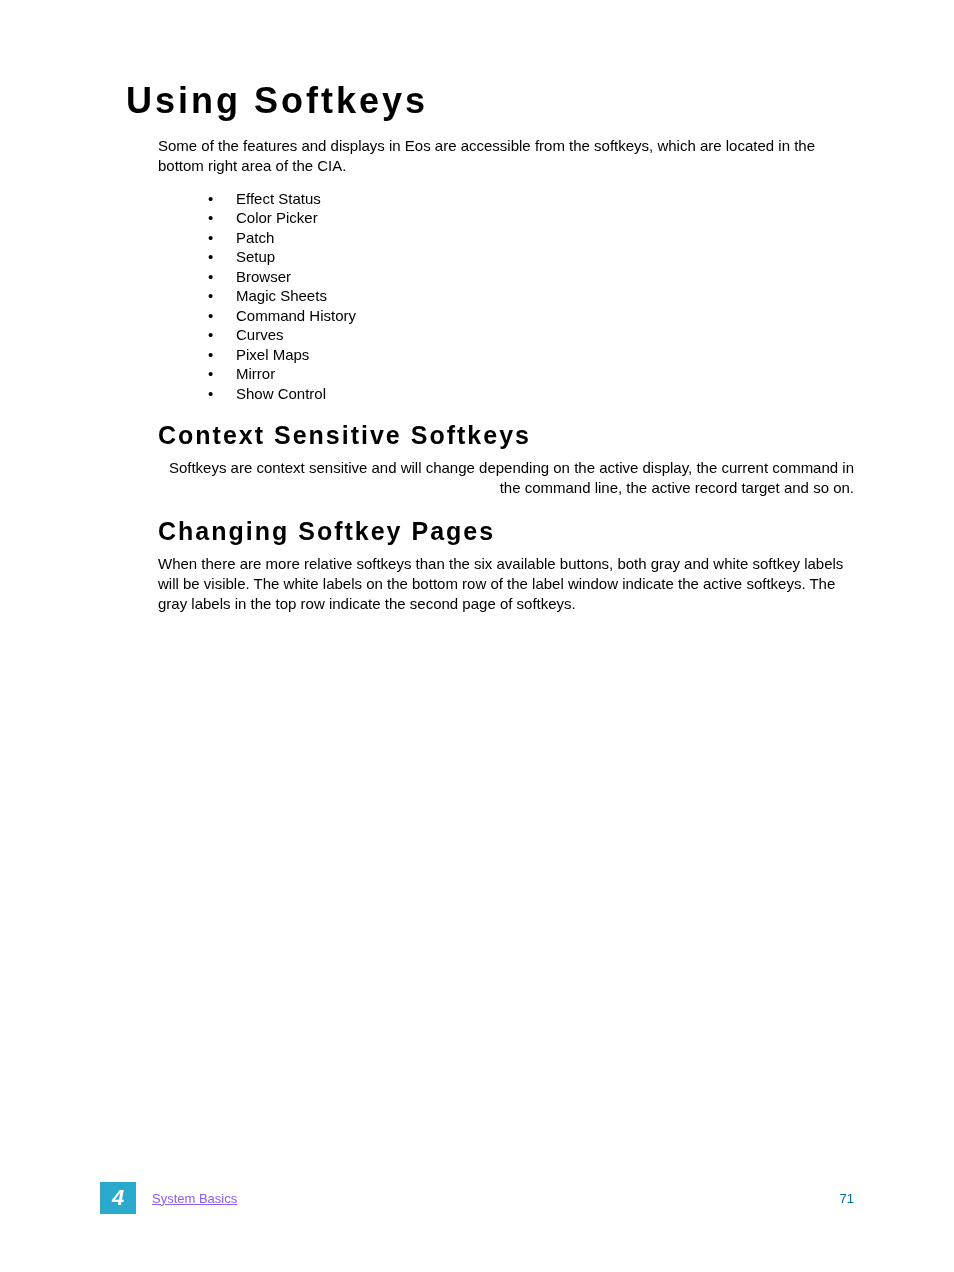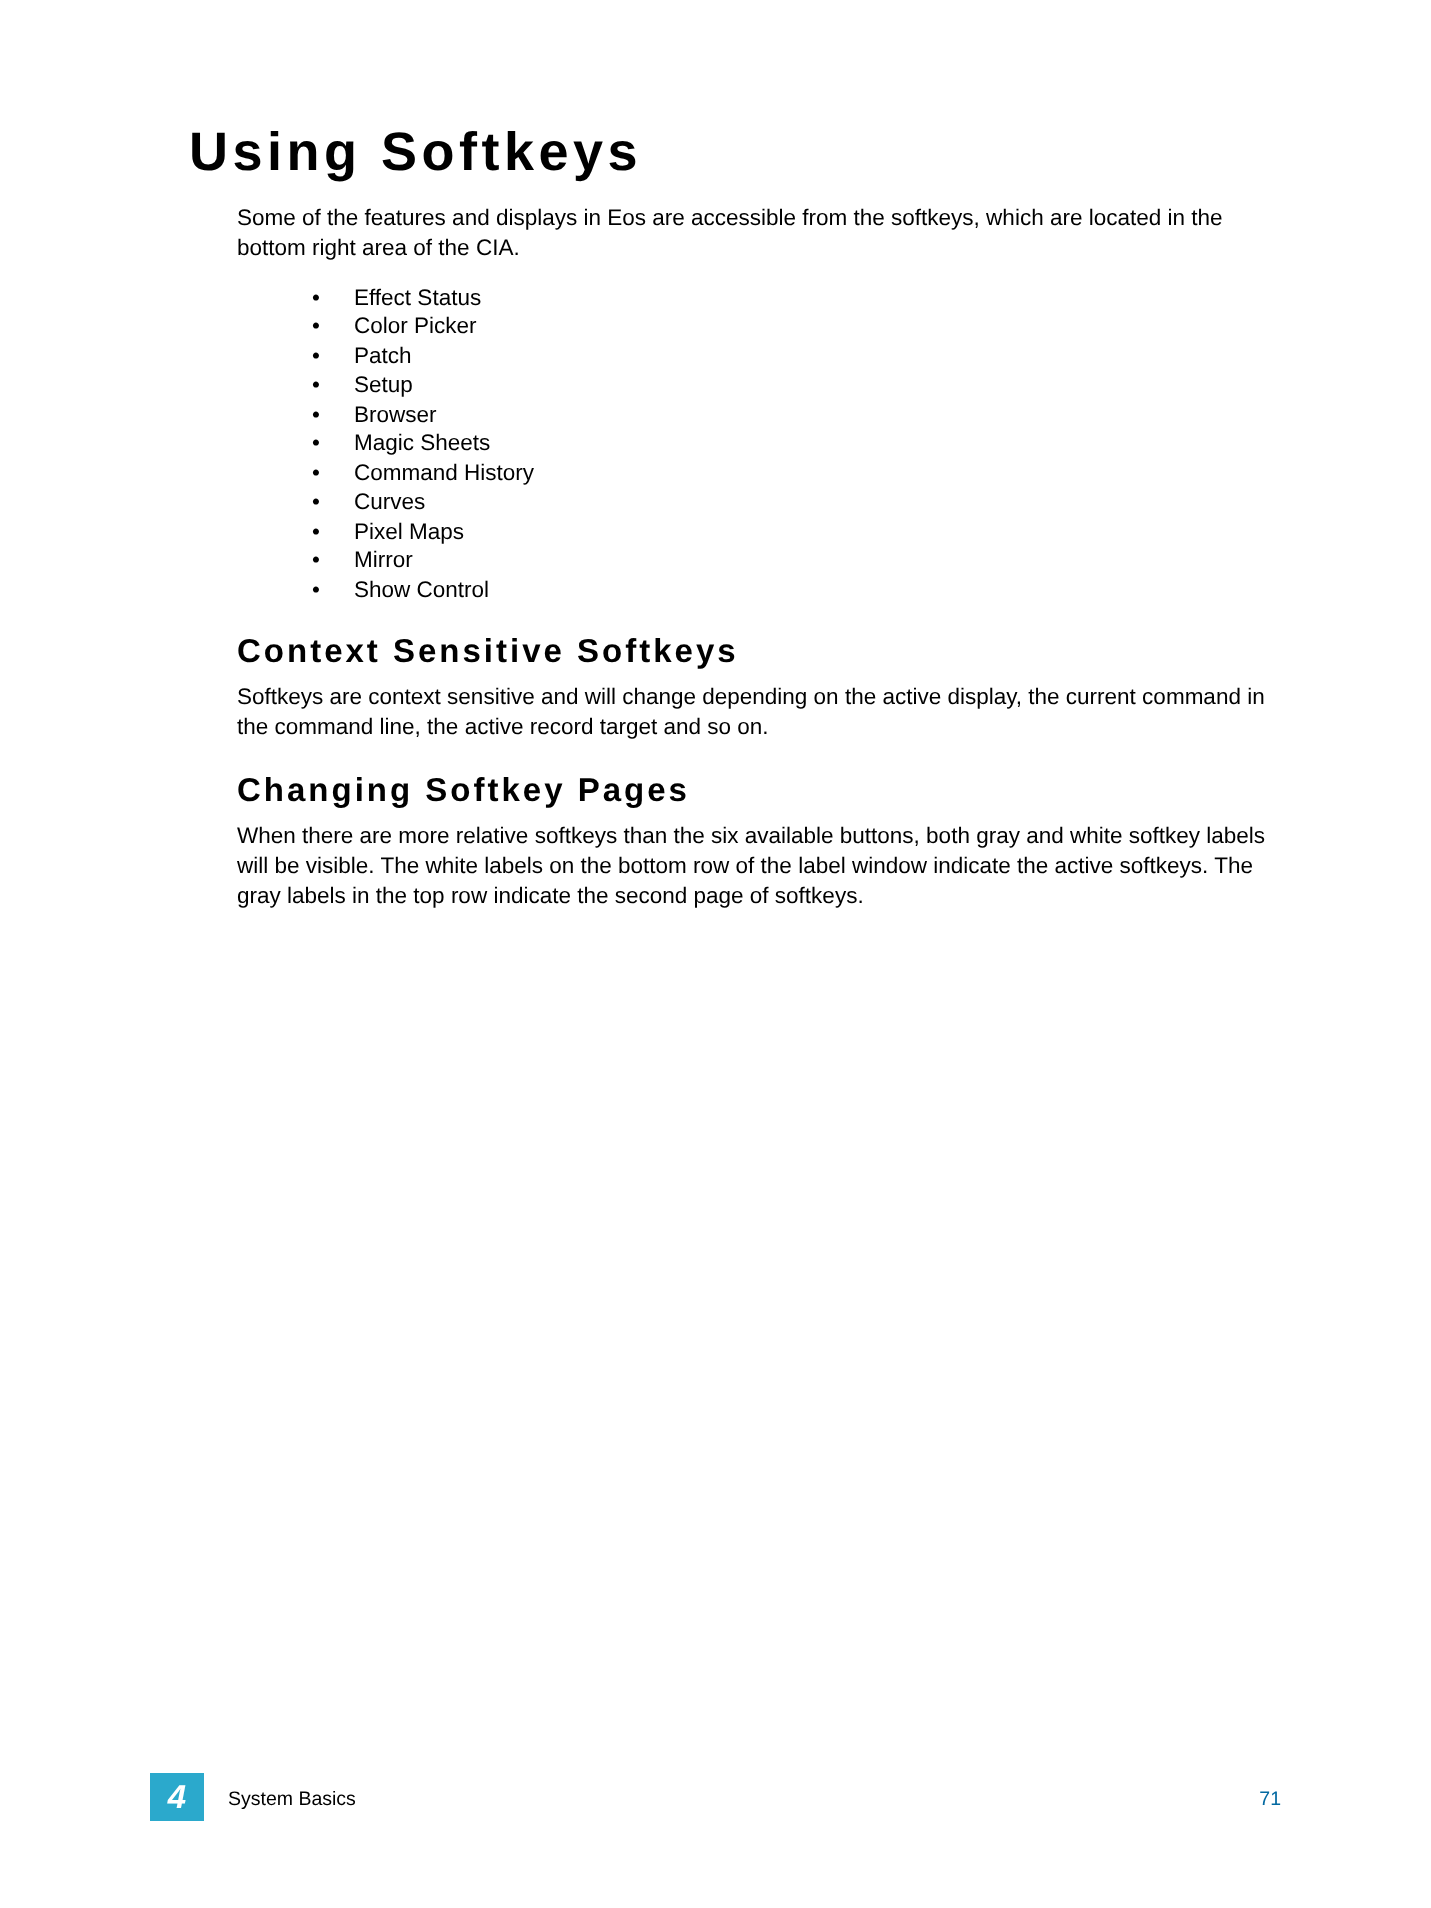--- a/index.html
+++ b/index.html
@@ -29,23 +29,24 @@
       font-size: 15px;
       line-height: 1.35;
       margin-left: 30px;
       margin-bottom: 12px;
     }
     .body-text-indent {
       font-size: 15px;
       line-height: 1.35;
       margin-left: 30px;
       margin-bottom: 16px;
+      text-align: right;
     }
     .sub-heading {
-      font-size: 22px;
+      font-size: 25px;
       font-weight: bold;
       letter-spacing: 2px;
       margin-left: 30px;
       margin-top: 18px;
       margin-bottom: 8px;
     }
     .bullet-list {
       list-style: none;
       margin-left: 80px;
       margin-bottom: 14px;
@@ -87,21 +88,22 @@
       font-size: 22px;
       width: 36px;
       height: 32px;
       display: flex;
       align-items: center;
       justify-content: center;
       font-style: italic;
     }
     .footer-section {
       font-size: 13px;
-      color: #000000;
+      color: #8b5cf6;
+      text-decoration: underline;
     }
     .footer-page {
       font-size: 13px;
       color: #0369a1;
     }
   </style>
 </head>
 <body>
 
 <div class="page-content">

